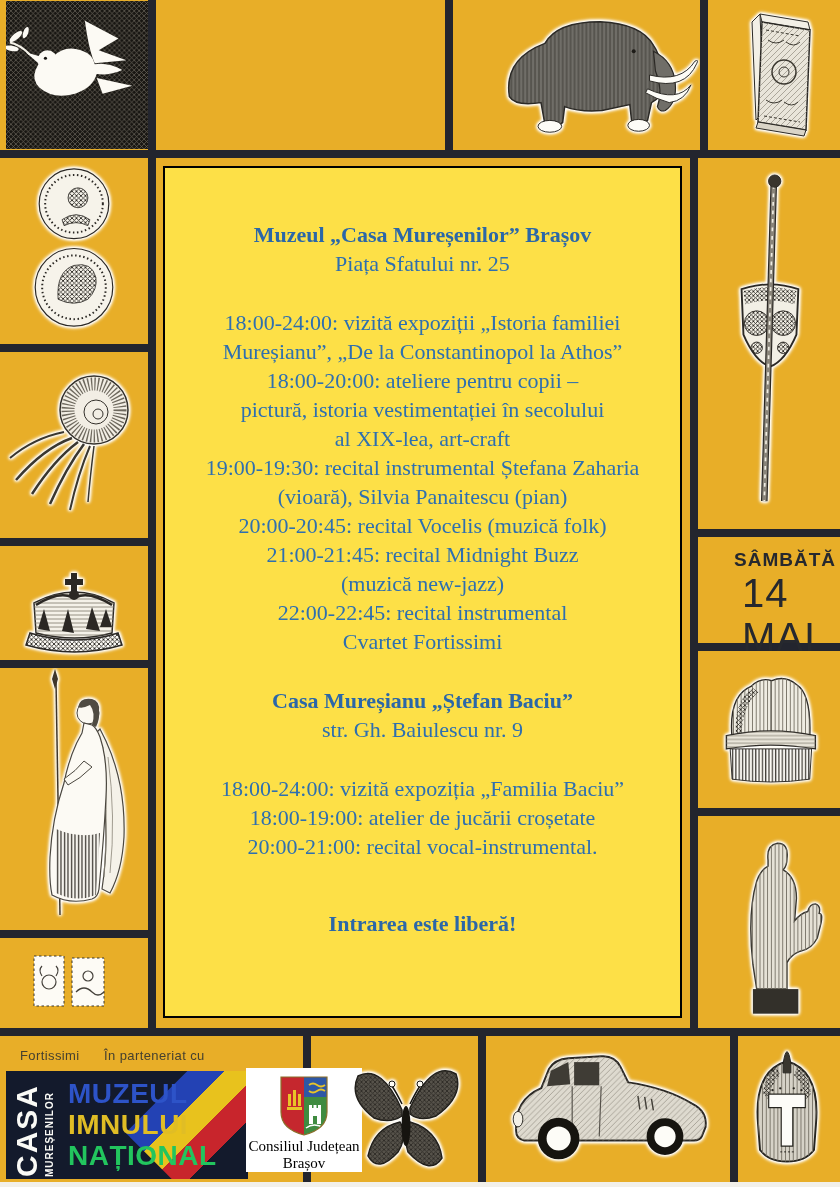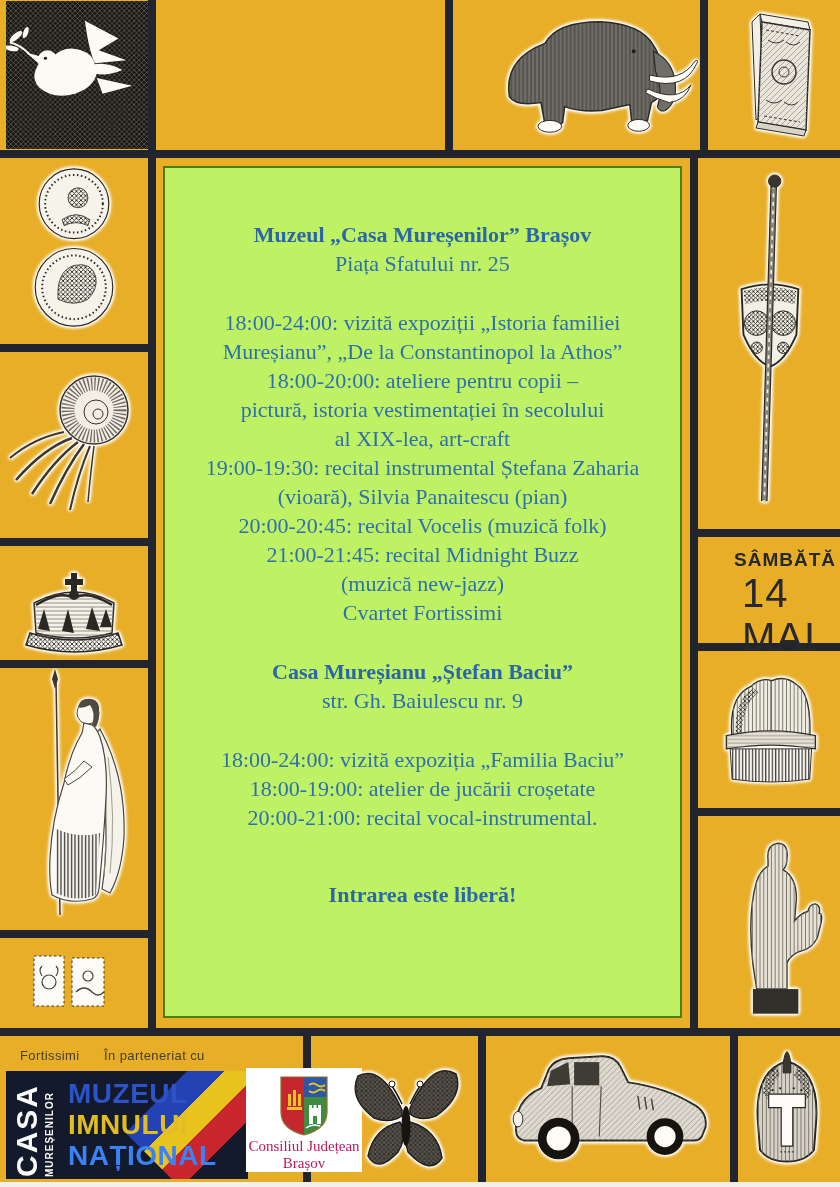--- a/index.html
+++ b/index.html
@@ -2,22 +2,22 @@
 <html><head>
 <meta charset="utf-8">
 <style>
   html,body{margin:0;padding:0;}
   body{font-family:"Liberation Sans",sans-serif;}
   #poster{position:relative;width:840px;height:1187px;background:#E8AE28;overflow:hidden;}
   .gl{position:absolute;background:#23252E;z-index:2;}
   .tile{position:absolute;}
   .halo{filter:drop-shadow(0 0 1.5px #fff) drop-shadow(0 0 1.5px #fff) drop-shadow(0 0 1px #fff);}
   
-  #panel{position:absolute;left:163px;top:166px;width:519px;height:852px;background:#bef264;
-         border:2px solid #4d7c0f;z-index:3;text-align:center;color:#2E6FB0;
+  #panel{position:absolute;left:163px;top:166px;width:519px;height:852px;background:#fde047;
+         border:2px solid #000000;z-index:3;text-align:center;color:#2E6FB0;
          font-family:"Liberation Serif",serif;padding-top:52px;box-sizing:border-box;}
   .pline{font-size:22px;line-height:29px;white-space:nowrap;}
   .pbold{font-weight:bold;color:#2B67A8;}
   .gap28{height:30px;} .gap48{height:48px;}
   
   #mn-logo{position:absolute;left:196px;top:34px;width:240px;height:100px;z-index:3;}
   #mn-text{position:absolute;left:66px;top:10px;color:#3D4450;font-weight:600;}
   .mn-line{font-size:27px;line-height:29px;letter-spacing:1px;}
   .mn-year{font-size:19px;line-height:22px;letter-spacing:1px;}
   
@@ -29,21 +29,21 @@
   #hymn-logo{position:absolute;left:6px;top:1071px;width:242px;height:108px;background:#131A2C;
              overflow:hidden;z-index:5;}
   #hymn-flag{position:absolute;left:170px;top:-60px;width:90px;height:180px;transform:rotate(45deg);
              background:linear-gradient(90deg,#2342B4 0 26px,#E8C21D 26px 52px,#C8252C 52px 78px,transparent 78px);}
   .vtext{writing-mode:vertical-rl;transform:rotate(180deg);color:#FAFAF6;position:absolute;}
   #hymn-casa{left:4px;top:2px;height:104px;font-size:30px;font-weight:bold;letter-spacing:2px;}
   #hymn-mures{left:38px;top:2px;height:104px;font-size:10px;font-weight:bold;letter-spacing:1px;}
   #hymn-words{position:absolute;left:62px;top:7px;font-weight:bold;font-size:28px;line-height:31px;letter-spacing:.5px;}
   #council-logo{position:absolute;left:246px;top:1068px;width:116px;height:104px;background:#fff;z-index:5;
                 display:flex;flex-direction:column;align-items:center;padding-top:6px;box-sizing:border-box;}
-  .council-line{font-family:"Liberation Serif",serif;font-size:15px;color:#be185d;line-height:17px;}
+  .council-line{font-family:"Liberation Serif",serif;font-size:15px;color:#000000;line-height:17px;}
   #bottom-edge{position:absolute;left:0;top:1182px;width:840px;height:5px;background:#F2F0EA;z-index:6;}
 </style>
 </head>
 <body>
 
 <svg width="0" height="0" style="position:absolute" aria-hidden="true">
   <defs>
     <pattern id="pxh" patternUnits="userSpaceOnUse" width="5" height="5">
       <path d="M0,0L5,5M5,0L0,5" stroke="#6E695E" stroke-width="0.7"></path>
       </pattern>
@@ -251,21 +251,21 @@
   <div class="plabel" style="left:20px;top:1048px;">Fortissimi</div>
   <div class="plabel" style="left:104px;top:1048px;">În parteneriat cu</div>
 
   <div id="hymn-logo">
     <div id="hymn-flag"></div>
     <div id="hymn-casa" class="vtext">CASA</div>
     <div id="hymn-mures" class="vtext">MUREȘENILOR</div>
     <div id="hymn-words">
       <div style="color:#2D53C8">MUZEUL</div>
       <div style="color:#E0BD25">IMNULUI</div>
-      <div style="color:#3b82f6">NAȚIONAL</div>
+      <div style="color:#22c55e">NAȚIONAL</div>
     </div>
   </div>
 
   <div id="council-logo">
     <svg width="52" height="64" viewBox="0 0 52 64">
       <clipPath id="cjb">
           <path d="M3,3 L49,3 L49,38 Q49,55 26,61 Q3,55 3,38 Z"></path>
         </clipPath>
       <g clip-path="url(#cjb)">
         <rect x="3" y="3" width="23" height="58" fill="#C5272E"></rect>
@@ -351,20 +351,21 @@
     <div class="pline">18:00-24:00: vizită expoziții „Istoria familiei</div>
     <div class="pline">Mureșianu”, „De la Constantinopol la Athos”</div>
     <div class="pline">18:00-20:00: ateliere pentru copii –</div>
     <div class="pline">pictură, istoria vestimentației în secolului</div>
     <div class="pline">al XIX-lea, art-craft</div>
     <div class="pline">19:00-19:30: recital instrumental Ștefana Zaharia</div>
     <div class="pline">(vioară), Silvia Panaitescu (pian)</div>
     <div class="pline">20:00-20:45: recital Vocelis (muzică folk)</div>
     <div class="pline">21:00-21:45: recital Midnight Buzz</div>
     <div class="pline">(muzică new-jazz)</div>
+    <div class="pline">22:00-22:45: recital instrumental</div>
     <div class="pline">Cvartet Fortissimi</div>
     <div class="gap28"></div>
     <div class="pline pbold">Casa Mureșianu „Ștefan Baciu”</div>
     <div class="pline">str. Gh. Baiulescu nr. 9</div>
     <div class="gap28"></div>
     <div class="pline">18:00-24:00: vizită expoziția „Familia Baciu”</div>
     <div class="pline">18:00-19:00: atelier de jucării croșetate</div>
     <div class="pline">20:00-21:00: recital vocal-instrumental.</div>
     <div class="gap48"></div>
     <div class="pline pbold">Intrarea este liberă!</div>

